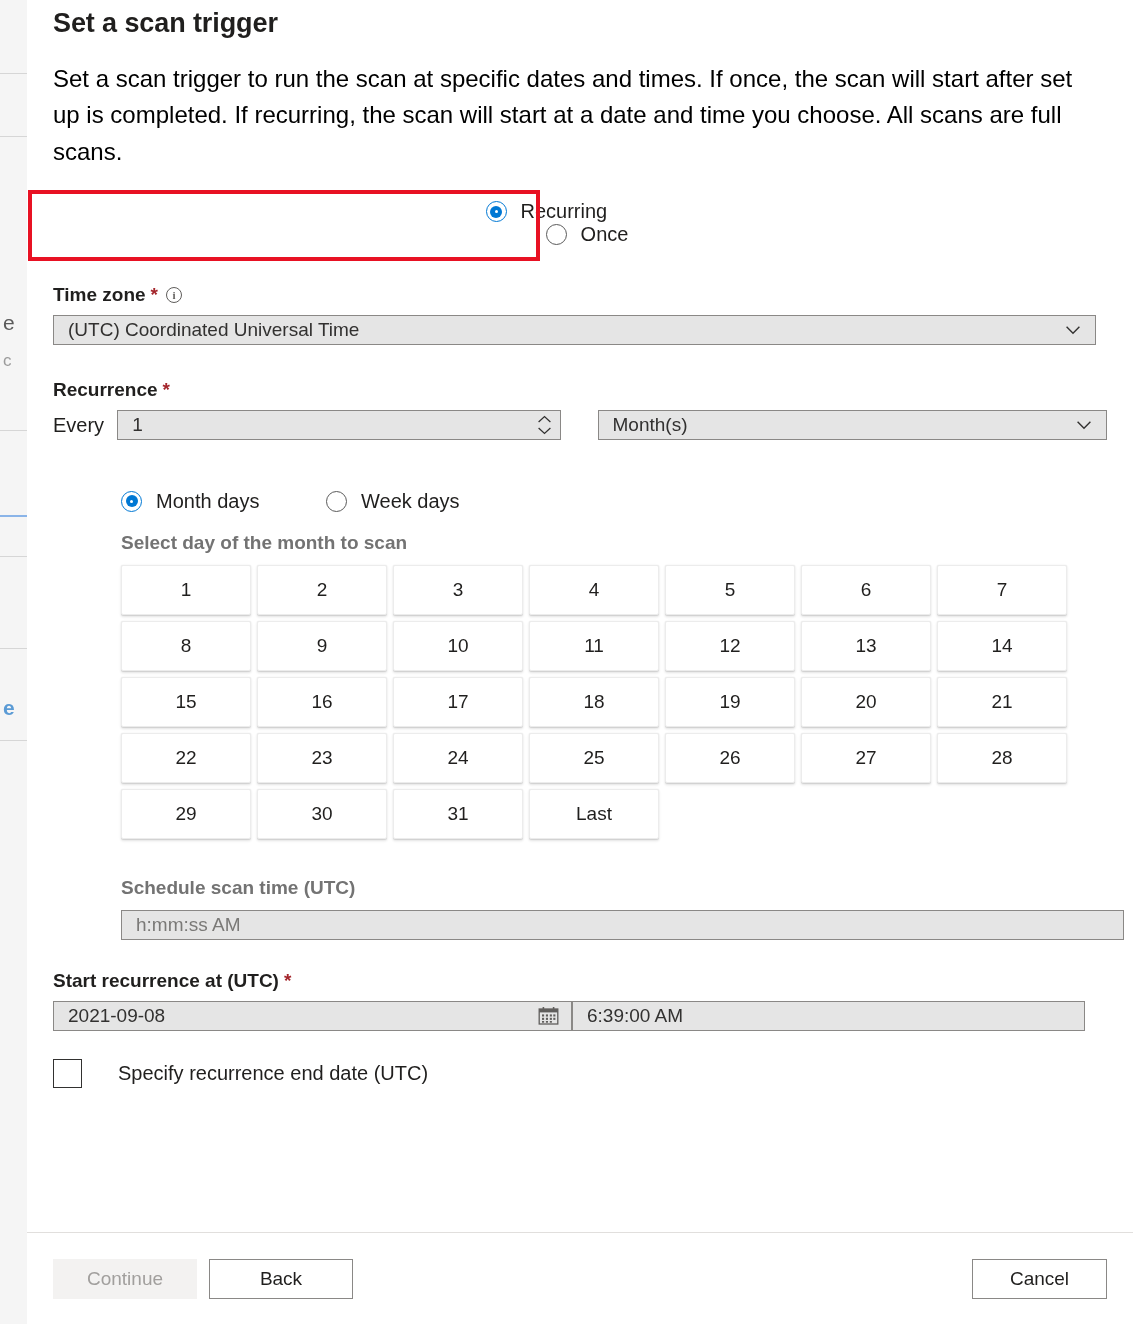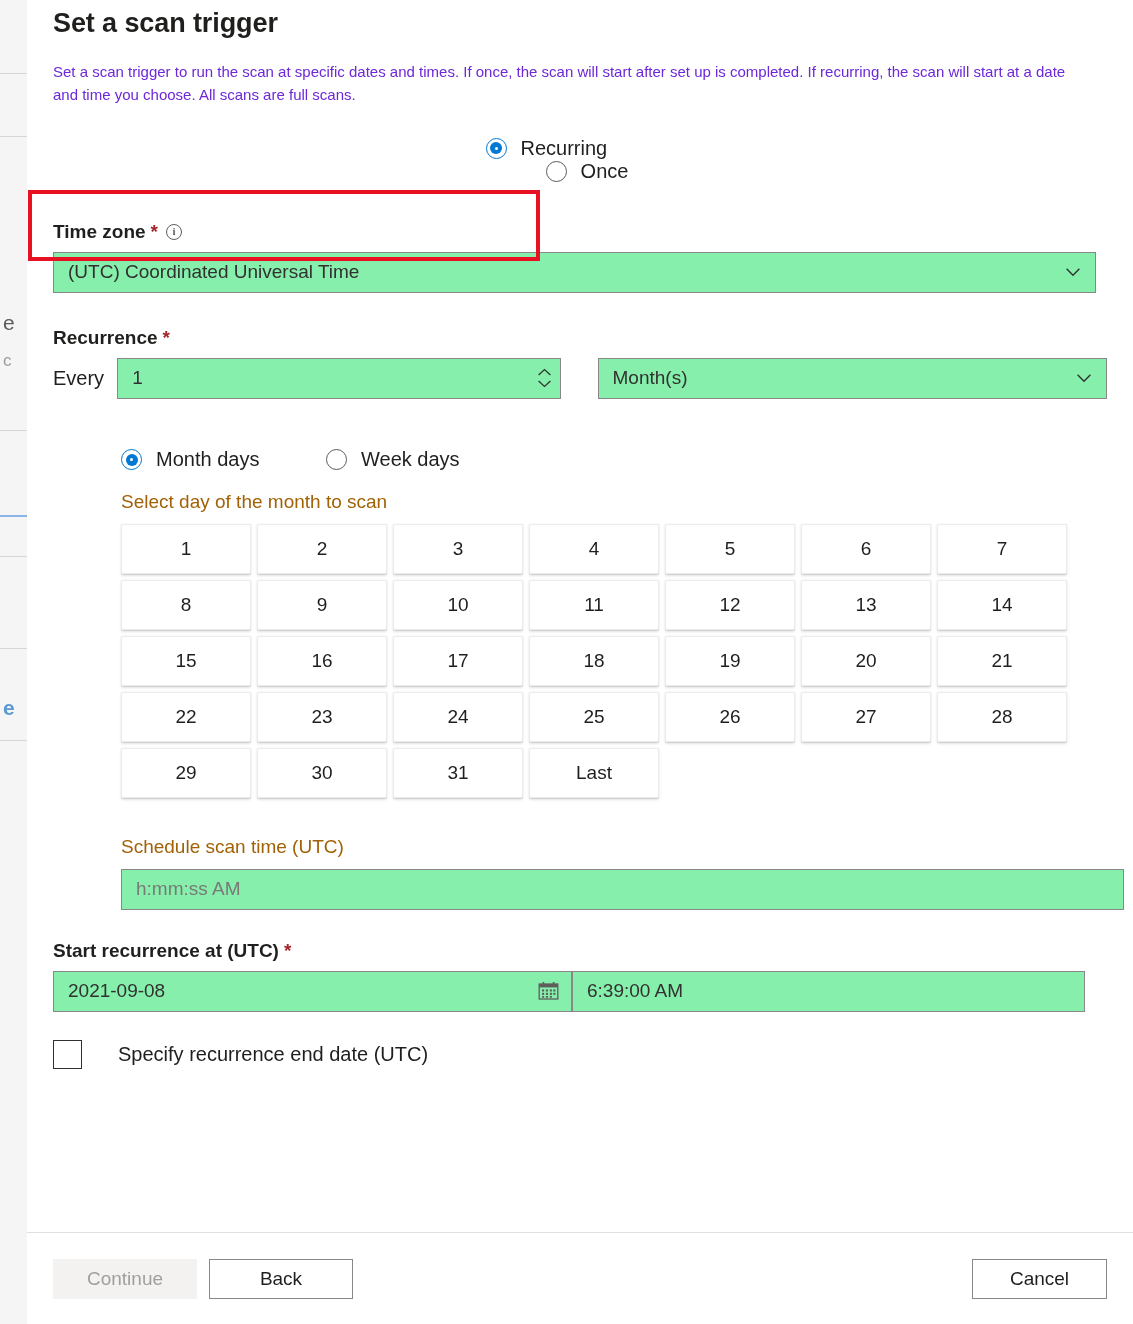--- a/index.html
+++ b/index.html
@@ -75,23 +75,23 @@
     margin: 0;
     padding-top: 8px;
     font-size: 27px;
     font-weight: 600;
     letter-spacing: -0.1px;
     color: #201f1e;
   }
   .page-desc {
     margin: 0;
     padding-top: 22px;
-    font-size: 15px;
+    font-size: 24px;
     line-height: 1.52;
-    color: #6d28d9;
+    color: #000000;
     max-width: 1040px;
   }
 
   
   .highlight-box {
     position: absolute;
     left: 28px;
     top: 190px;
     width: 512px;
     height: 71px;
@@ -179,23 +179,23 @@
     line-height: 1;
     margin-left: 3px;
     box-sizing: border-box;
     cursor: pointer;
   }
 
   
   .txtfield {
     position: relative;
     border: 1px solid #8a8886;
-    background: #86efac;
-    box-sizing: border-box;
-    height: 41px;
+    background: #e5e5e5;
+    box-sizing: border-box;
+    height: 30px;
     display: flex;
     align-items: center;
     padding: 0 12px 0 14px;
     font-size: 19px;
     color: #323130;
   }
   .txtfield .val { flex: 1 1 auto; white-space: nowrap; overflow: hidden; }
   .txtfield .val.placeholder { color: #7a7977; }
 
   .chev {
@@ -235,22 +235,22 @@
   .select-unit {
     width: 514px;
     margin-left: 37px;
   }
 
   
   .indent { padding-left: 68px; }
 
   .subhead {
     font-size: 19px;
-    font-weight: 400;
-    color: #a16207;
+    font-weight: 700;
+    color: #737373;
     margin-bottom: 11px;
   }
 
   
   .day-grid {
     display: grid;
     grid-template-columns: repeat(7, 130px);
     gap: 6px 6px;
     width: 952px;
   }

